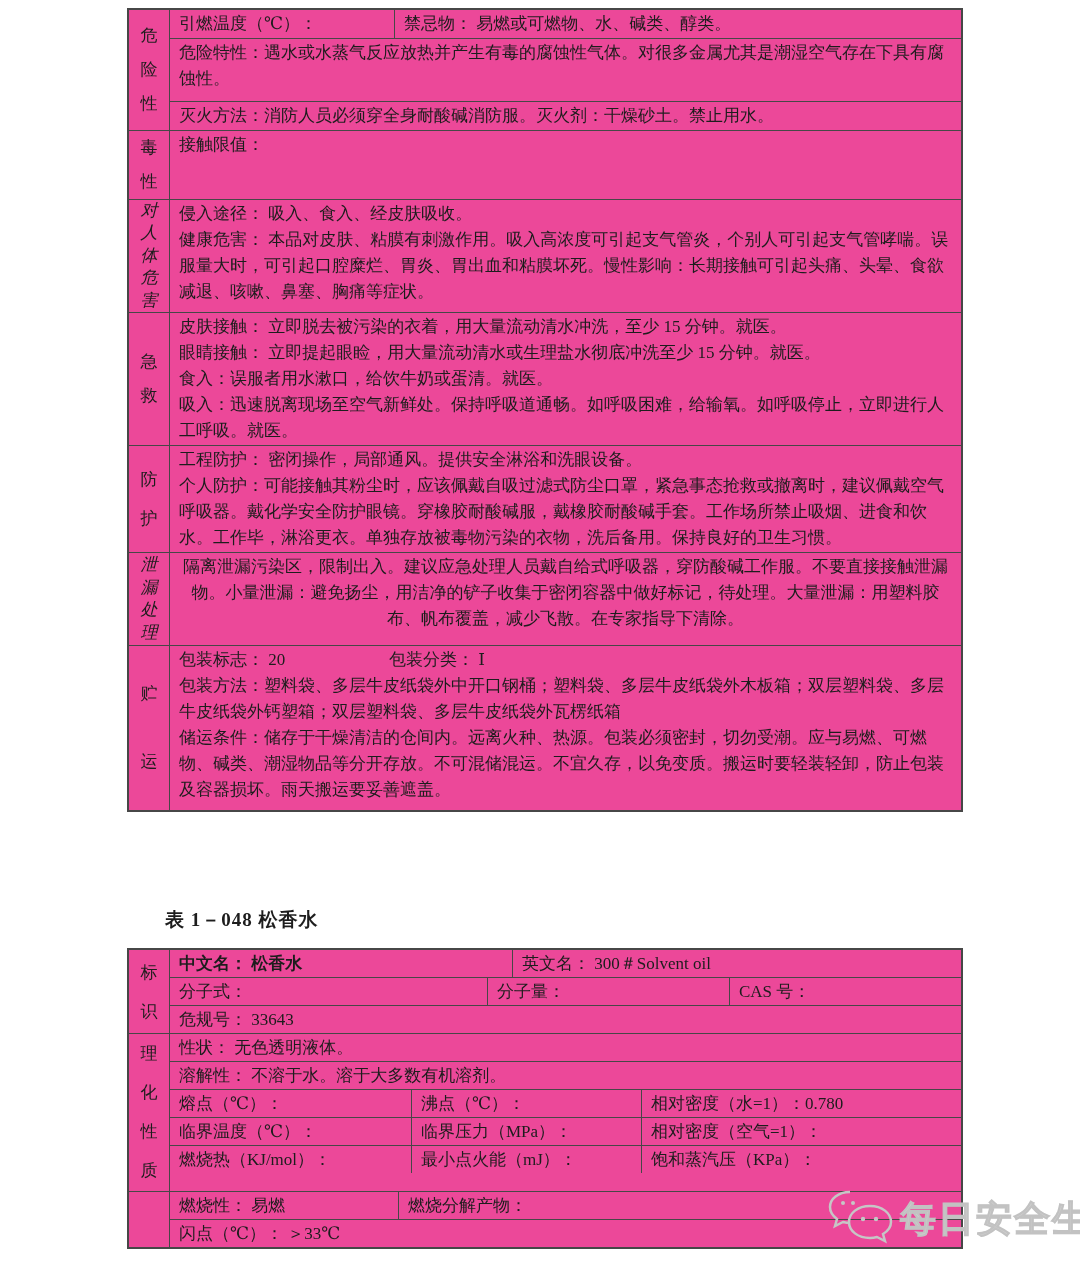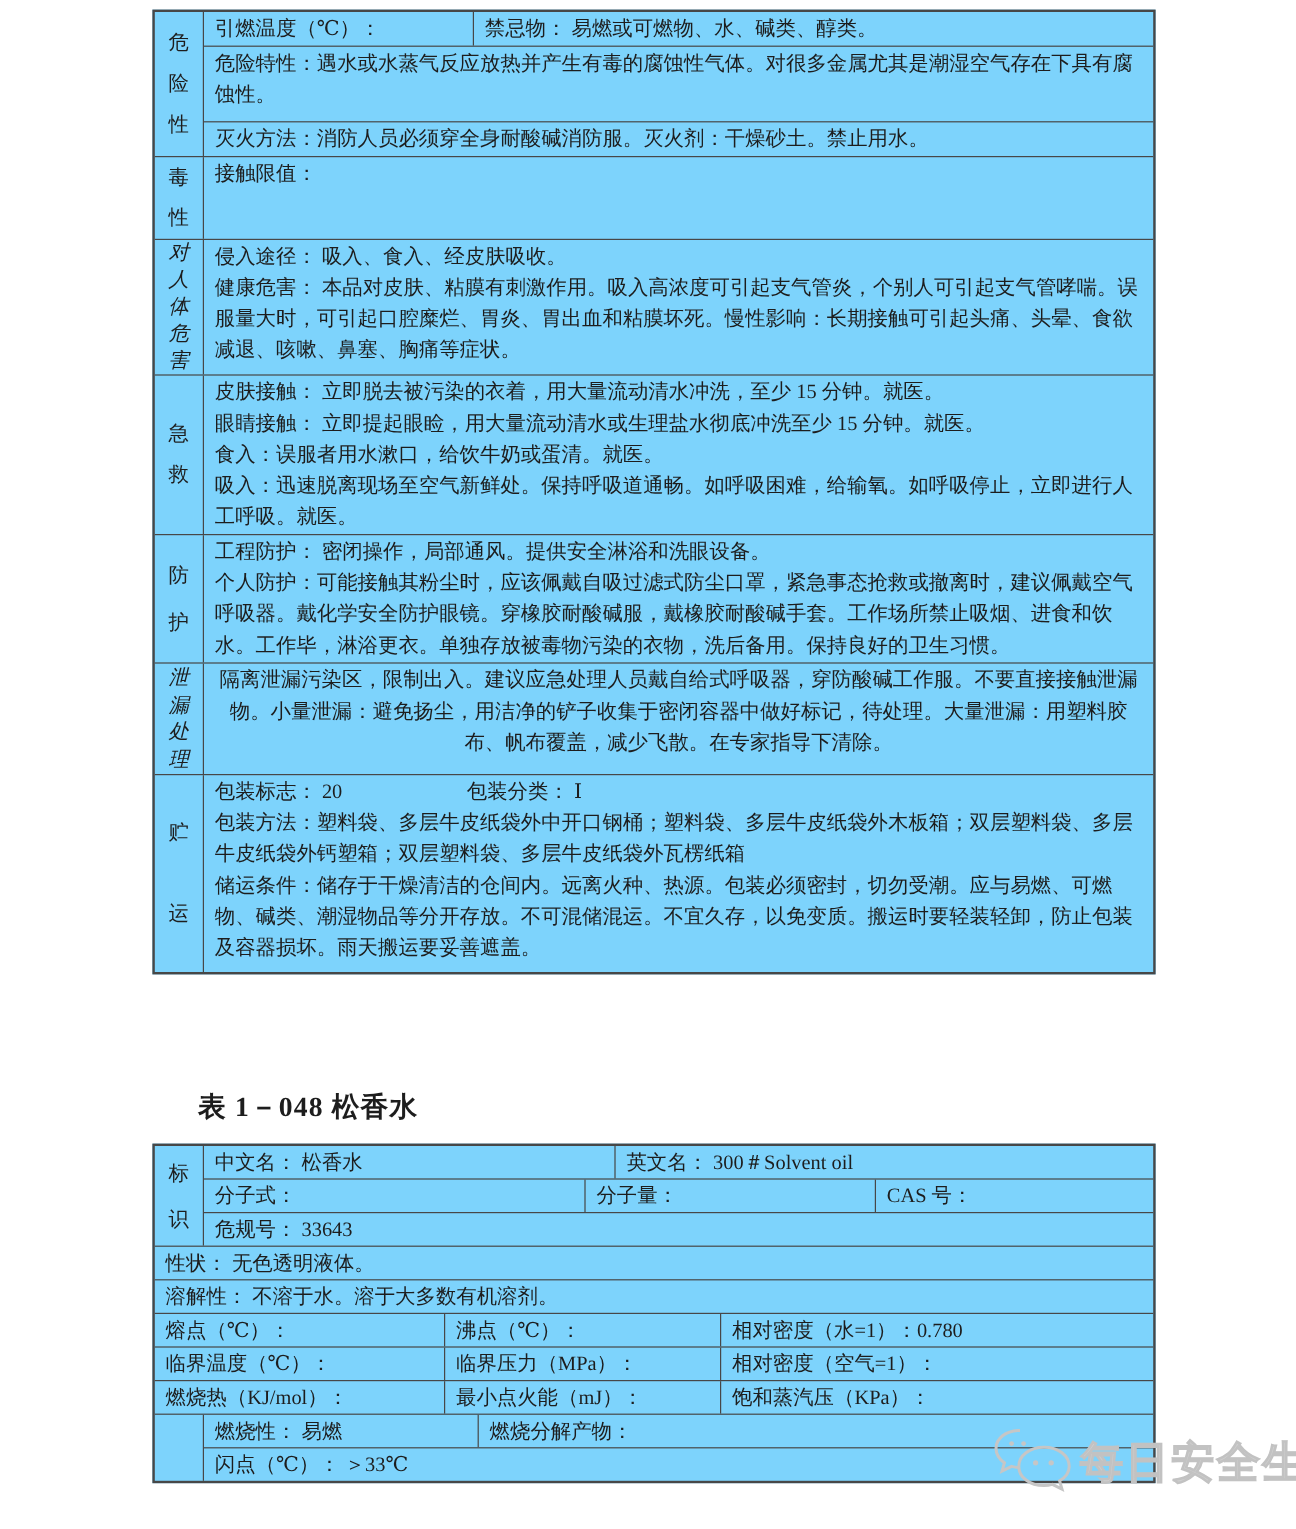--- a/index.html
+++ b/index.html
@@ -2,21 +2,21 @@
 <html><head>
 <meta charset="utf-8">
 <style>
   html,body{margin:0;padding:0;background:#ffffff;}
   body{
     width:1080px;height:1274px;overflow:hidden;position:relative;
     font-family:"Liberation Serif","DejaVu Serif",serif;
     color:#1d1d1d;
   }
   .content{padding:8px 0 0 127px;}
-  .tbl{width:836px;border:2px solid #474747;box-sizing:border-box;background:#7dd3fc;}
+  .tbl{width:836px;border:2px solid #474747;box-sizing:border-box;background:#ec4899;}
   .sec{display:flex;}
   .sec + .sec{border-top:1px solid #474747;}
   .label-cell{flex:0 0 40px;border-right:1px solid #474747;display:flex;align-items:center;justify-content:center;}
   .v-label{width:20px;text-align:center;word-break:break-all;font-size:17px;line-height:2.0;}
   .v-label.tight{line-height:1.32;font-style:italic;}
   .v-label.mid{line-height:2.3;}
   .v-label.loose{line-height:4.0;}
   .sec-body{flex:1;display:flex;flex-direction:column;min-width:0;}
   .row{display:flex;}
   .row + .row{border-top:1px solid #474747;}
@@ -27,24 +27,24 @@
   
   .w-ign{flex:0 0 224px;}
   .mh-traits{min-height:62px;}
   .mh-tox{min-height:56px;}
   .mh-leak{min-height:92px;text-align:center;}
   .mh-storage{min-height:164px;}
   .marks-line{display:flex;}
   .marks-line .m1{flex:0 0 210px;}
   .marks-line .m2{flex:0 0 236px;}
   
-  .doc-title{margin:95px 0 15px 38px;font-size:23px;font-weight:bold;letter-spacing:1px;}
+  .doc-title{margin:95px 0 15px 38px;font-size:19px;font-weight:bold;letter-spacing:1px;}
   
   .tbl-bottom .cell{padding-top:0;padding-bottom:0;line-height:27px;min-height:27px;}
-  .w-cn{flex:0 0 342px;}
+  .w-cn{flex:0 0 342px;font-weight:bold;}
   .w-formula{flex:0 0 317px;}
   .w-molw{flex:0 0 242px;}
   .w-melt{flex:0 0 241px;}
   .w-boil{flex:0 0 230px;}
   .w-burn{flex:0 0 228px;}
   
   .watermark{position:absolute;left:826px;top:1188px;display:flex;align-items:center;gap:4px;
     pointer-events:none;z-index:5;}
   .watermark-text{font-size:36px;font-weight:bold;letter-spacing:2px;color:#cfcfcf;
     -webkit-text-stroke:1px #c2c2c2;white-space:nowrap;
@@ -180,20 +180,23 @@
           <div class="cell w-molw">分子量：</div>
           <div class="cell grow">CAS 号：</div>
         </div>
         <div class="row">
           <div class="cell grow">危规号： 33643</div>
         </div>
       </div>
     </div>
 
     <div class="sec">
+      <div class="label-cell">
+        <div class="v-label mid">理化性质</div>
+      </div>
       <div class="sec-body">
         <div class="row">
           <div class="cell grow">性状： 无色透明液体。</div>
         </div>
         <div class="row">
           <div class="cell grow">溶解性： 不溶于水。溶于大多数有机溶剂。</div>
         </div>
         <div class="row">
           <div class="cell w-melt">熔点（℃）：</div>
           <div class="cell w-boil">沸点（℃）：</div>

